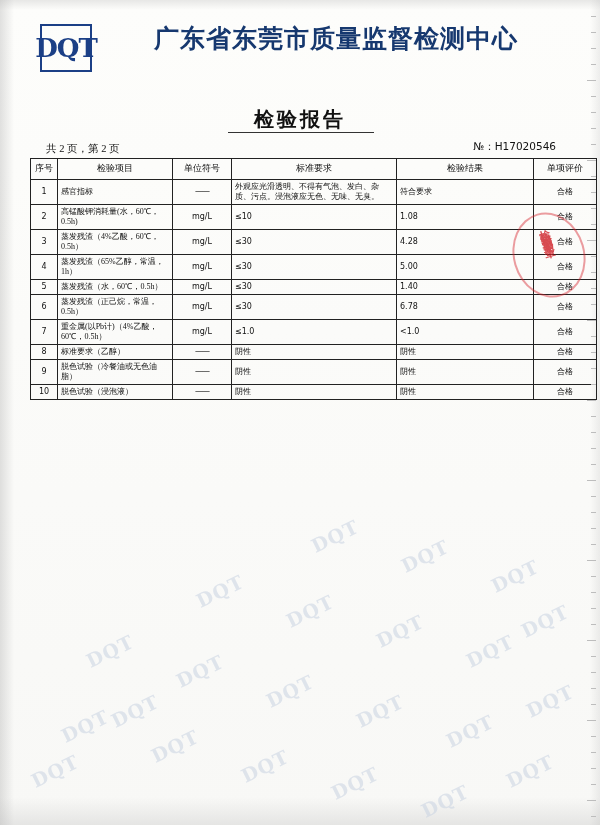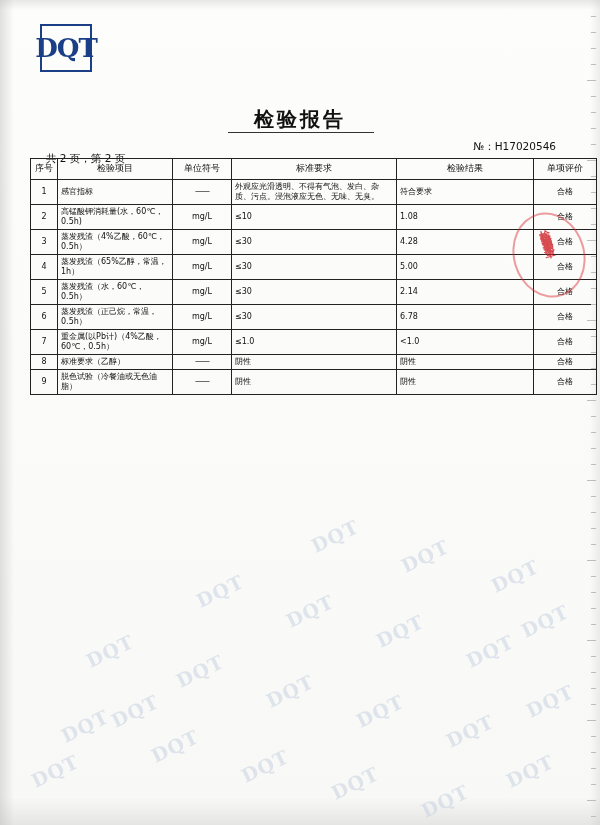--- a/index.html
+++ b/index.html
@@ -55,42 +55,42 @@
     font-size:20px;font-weight:bold;color:#111;letter-spacing:3px;
   }
   .title-underline{
     position:absolute;left:228px;top:132px;width:146px;height:1px;background:#333;
   }
 
   .meta{
     position:absolute;top:140px;left:0;width:600px;height:16px;
     font-size:10.5px;color:#111;
   }
-  .meta .pages{position:absolute;left:46px;top:12px;white-space:nowrap;}
+  .meta .pages{position:absolute;left:46px;top:2px;white-space:nowrap;font-family:Liberation Serif, serif;}
   .meta .no{position:absolute;right:44px;top:0;white-space:nowrap;}
 
   
   .tbl{
     position:absolute;left:30px;top:158px;width:540px;
     border-collapse:collapse;
     table-layout:fixed;
     font-size:8px;color:#111;
   }
   .tbl td,.tbl th{
     border:1px solid #222;
     padding:2px 3px;
     vertical-align:middle;
     line-height:1.25;
     font-weight:normal;
   }
   .tbl thead td{
     text-align:center;height:14px;font-size:9px;padding:3px 2px;
   }
   .c-no{width:22px;text-align:center;}
-  .c-item{width:110px;}
+  .c-item{width:110px;font-family:Liberation Serif, serif;}
   .c-unit{width:54px;text-align:center;}
   .c-std{width:160px;}
   .c-res{width:132px;padding-left:6px;}
   .c-eval{width:58px;text-align:center;}
   .dash{letter-spacing:-1px;}
 
   .note-row{
     position:absolute;left:30px;top:480px;width:540px;
     border:1px solid #222;border-collapse:collapse;table-layout:fixed;font-size:8.5px;
   }
@@ -138,20 +138,21 @@
 <body>
 
 <div class="page">
   <div class="edge-left"></div>
   <div class="edge-top"></div>
   <div class="edge-right"></div>
   <div class="edge-bottom"></div>
 
   <div class="header">
     <div class="logo">DQT</div>
+    <div class="org-cn">广东省东莞市质量监督检测中心</div>
   </div>
 
   <div class="report-title">检验报告</div>
   <div class="title-underline"></div>
 
   <div class="meta">
     <span class="pages">共 2 页，第 2 页</span>
     <span class="no">№：H17020546</span>
   </div>
 
@@ -197,21 +198,21 @@
         <td class="c-unit">mg/L</td>
         <td class="c-std">≤30</td>
         <td class="c-res">5.00</td>
         <td class="c-eval">合格</td>
       </tr>
       <tr>
         <td class="c-no">5</td>
         <td class="c-item">蒸发残渣（水，60℃，0.5h）</td>
         <td class="c-unit">mg/L</td>
         <td class="c-std">≤30</td>
-        <td class="c-res">2.14</td>
+        <td class="c-res">1.40</td>
         <td class="c-eval">合格</td>
       </tr>
       <tr>
         <td class="c-no">6</td>
         <td class="c-item">蒸发残渣（正己烷，常温，0.5h）</td>
         <td class="c-unit">mg/L</td>
         <td class="c-std">≤30</td>
         <td class="c-res">6.78</td>
         <td class="c-eval">合格</td>
       </tr>
@@ -227,20 +228,28 @@
         <td class="c-no">8</td>
         <td class="c-item">标准要求（乙醇）</td>
         <td class="c-unit dash">——</td>
         <td class="c-std">阴性</td>
         <td class="c-res">阴性</td>
         <td class="c-eval">合格</td>
       </tr>
       <tr>
         <td class="c-no">9</td>
         <td class="c-item">脱色试验（冷餐油或无色油脂）</td>
+        <td class="c-unit dash">——</td>
+        <td class="c-std">阴性</td>
+        <td class="c-res">阴性</td>
+        <td class="c-eval">合格</td>
+      </tr>
+      <tr>
+        <td class="c-no">10</td>
+        <td class="c-item">脱色试验（浸泡液）</td>
         <td class="c-unit dash">——</td>
         <td class="c-std">阴性</td>
         <td class="c-res">阴性</td>
         <td class="c-eval">合格</td>
       </tr>
     </tbody>
   </table>
 
 
 

